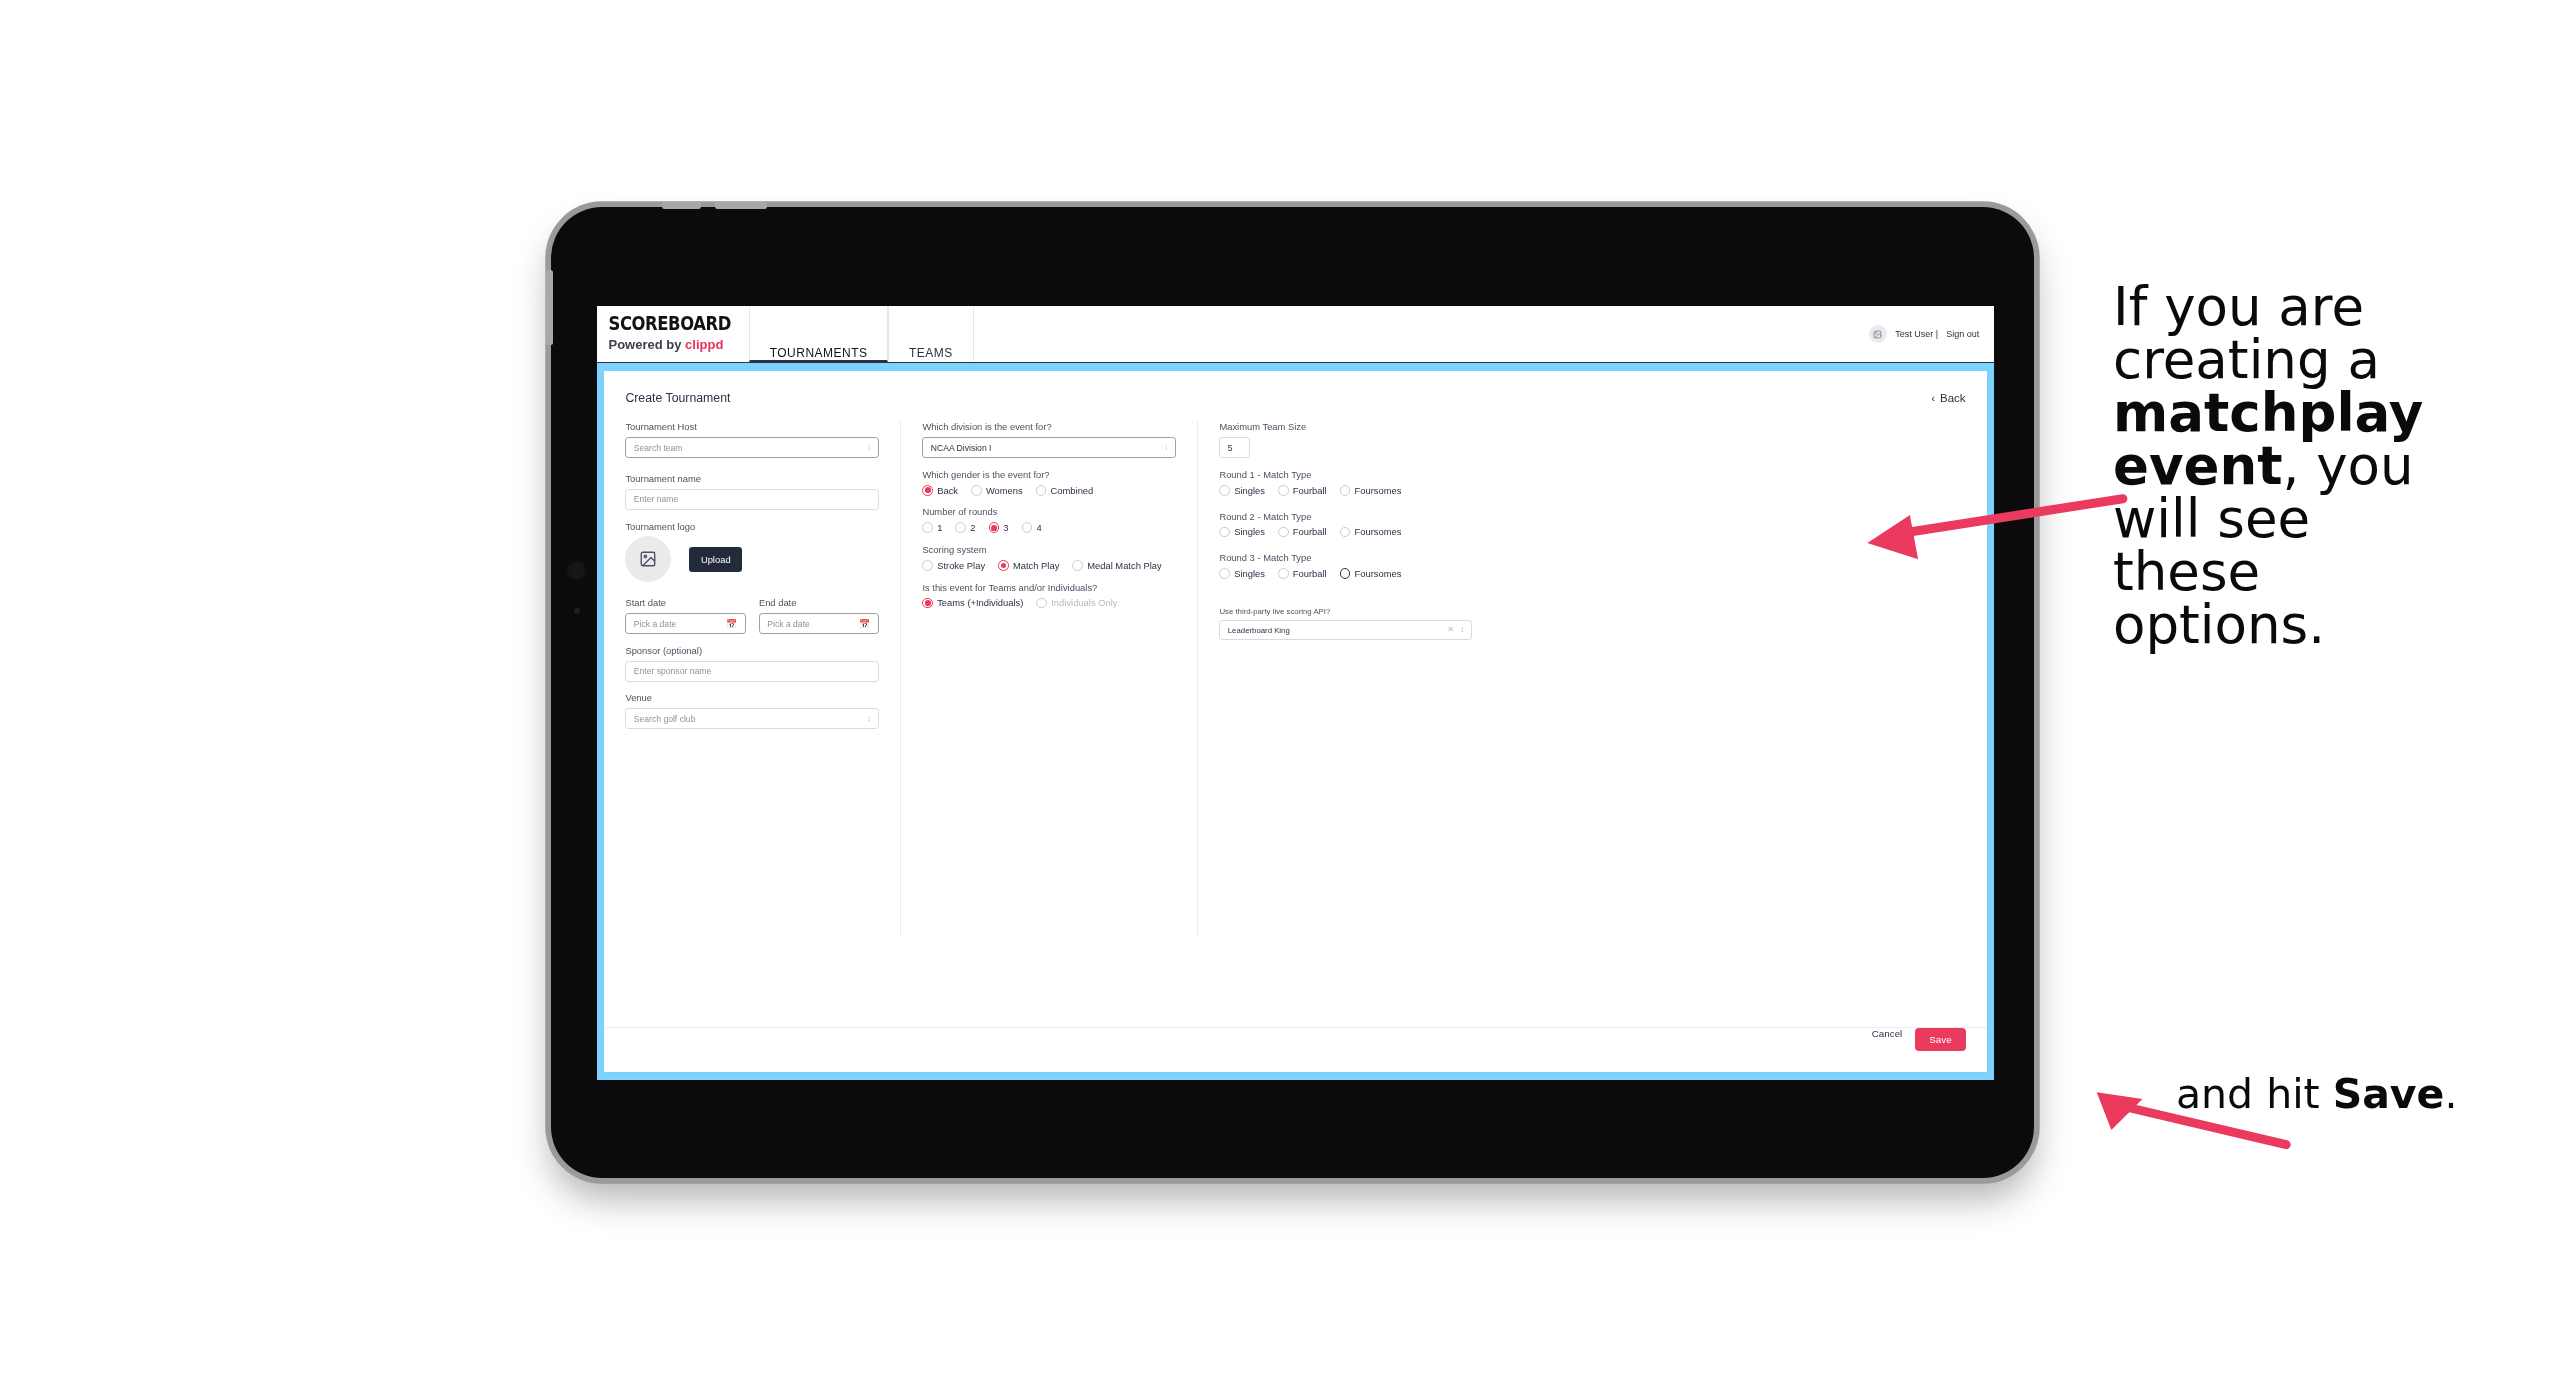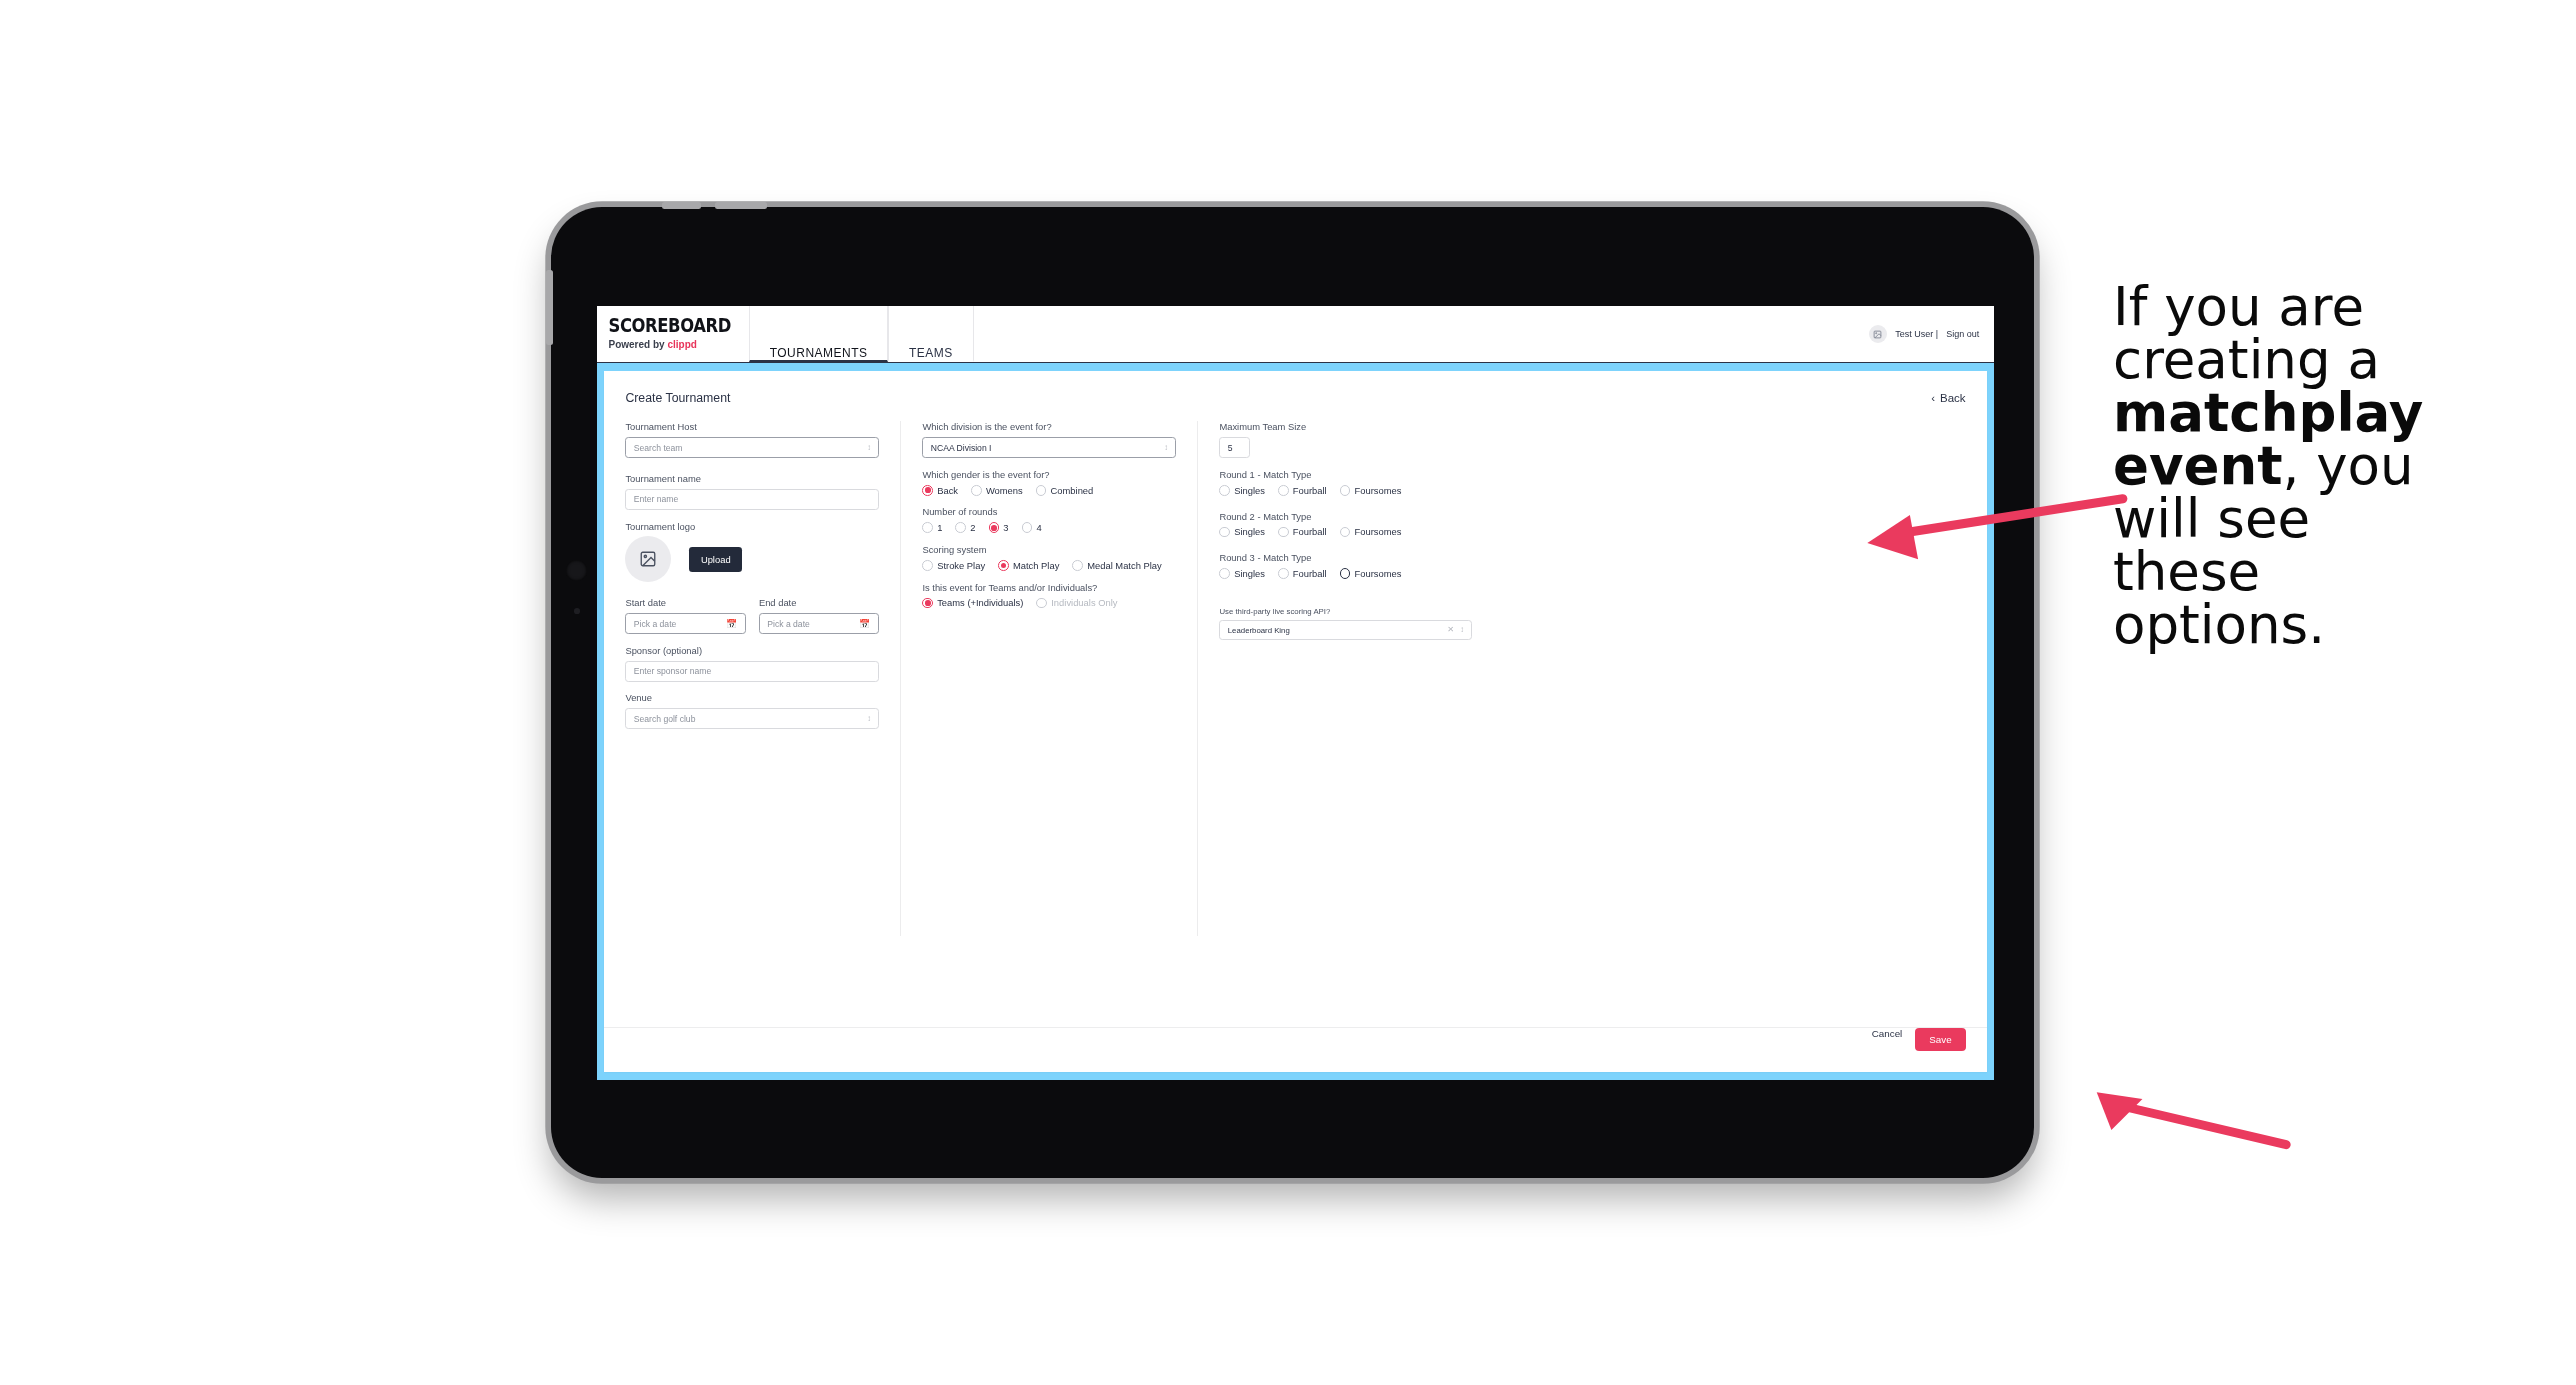--- a/index.html
+++ b/index.html
@@ -25,21 +25,21 @@
           background:#7dd3fc;overflow:hidden;}
 
   
   .topbar{height:56px;background:#fff;display:flex;align-items:stretch;
           border-bottom:1.6px solid #2b3245;position:relative;}
   .brand{display:flex;flex-direction:column;justify-content:center;
          padding:0 18px 0 11.5px;}
   .brand .bname{font-family:"DejaVu Sans", sans-serif;font-weight:bold;
          font-size:16.4px;letter-spacing:-0.4px;color:#111318;line-height:1;
          transform:scaleY(1.18);transform-origin:left center;}
-  .brand .bsub{font-size:10px;color:#3a3f4c;margin-top:4px;font-weight:bold;}
+  .brand .bsub{font-size:13px;color:#3a3f4c;margin-top:4px;font-weight:bold;}
   .brand .bsub em{font-style:normal;color:#e8345a;}
   .navtabs{display:flex;align-items:stretch;}
   .navtab{display:flex;align-items:flex-end;padding:0 19.7px;font-size:12px;
           letter-spacing:0.5px;color:#2b3245;border-bottom:2.5px solid transparent;
           border-left:0.8px solid #e7e7ea;border-right:0.8px solid #e7e7ea;cursor:pointer;}
   .navtab.active{border-bottom-color:#2b3245;color:#11141c;}
   .userbox{margin-left:auto;display:flex;align-items:center;gap:8.2px;padding-right:14.8px;}
   .avatar{width:18px;height:18px;border-radius:50%;background:#ebebee;
           display:flex;align-items:center;justify-content:center;}
   .uname{font-size:9px;color:#2b3245;text-align:center;}
@@ -373,14 +373,15 @@
   <div>will see</div>
   <div>these options.</div>
 </div>
 
 <svg class="arrow" style="left:1967px;top:1045px;width:328px;height:98px;" viewBox="0 0 400 120" width="328" height="98">
   <path d="M 190 75 L 390 122" stroke="#ea3a5e" stroke-width="11" fill="none" stroke-linecap="round"></path>
   <path d="M 158 58 L 214 66 L 176 104 Z" fill="#ea3a5e"></path>
 </svg>
 
 <div class="anno" id="anno2">
+  <div><span>and hit </span><b>Save</b><span>.</span></div>
 </div>
 
 
 </body></html>

